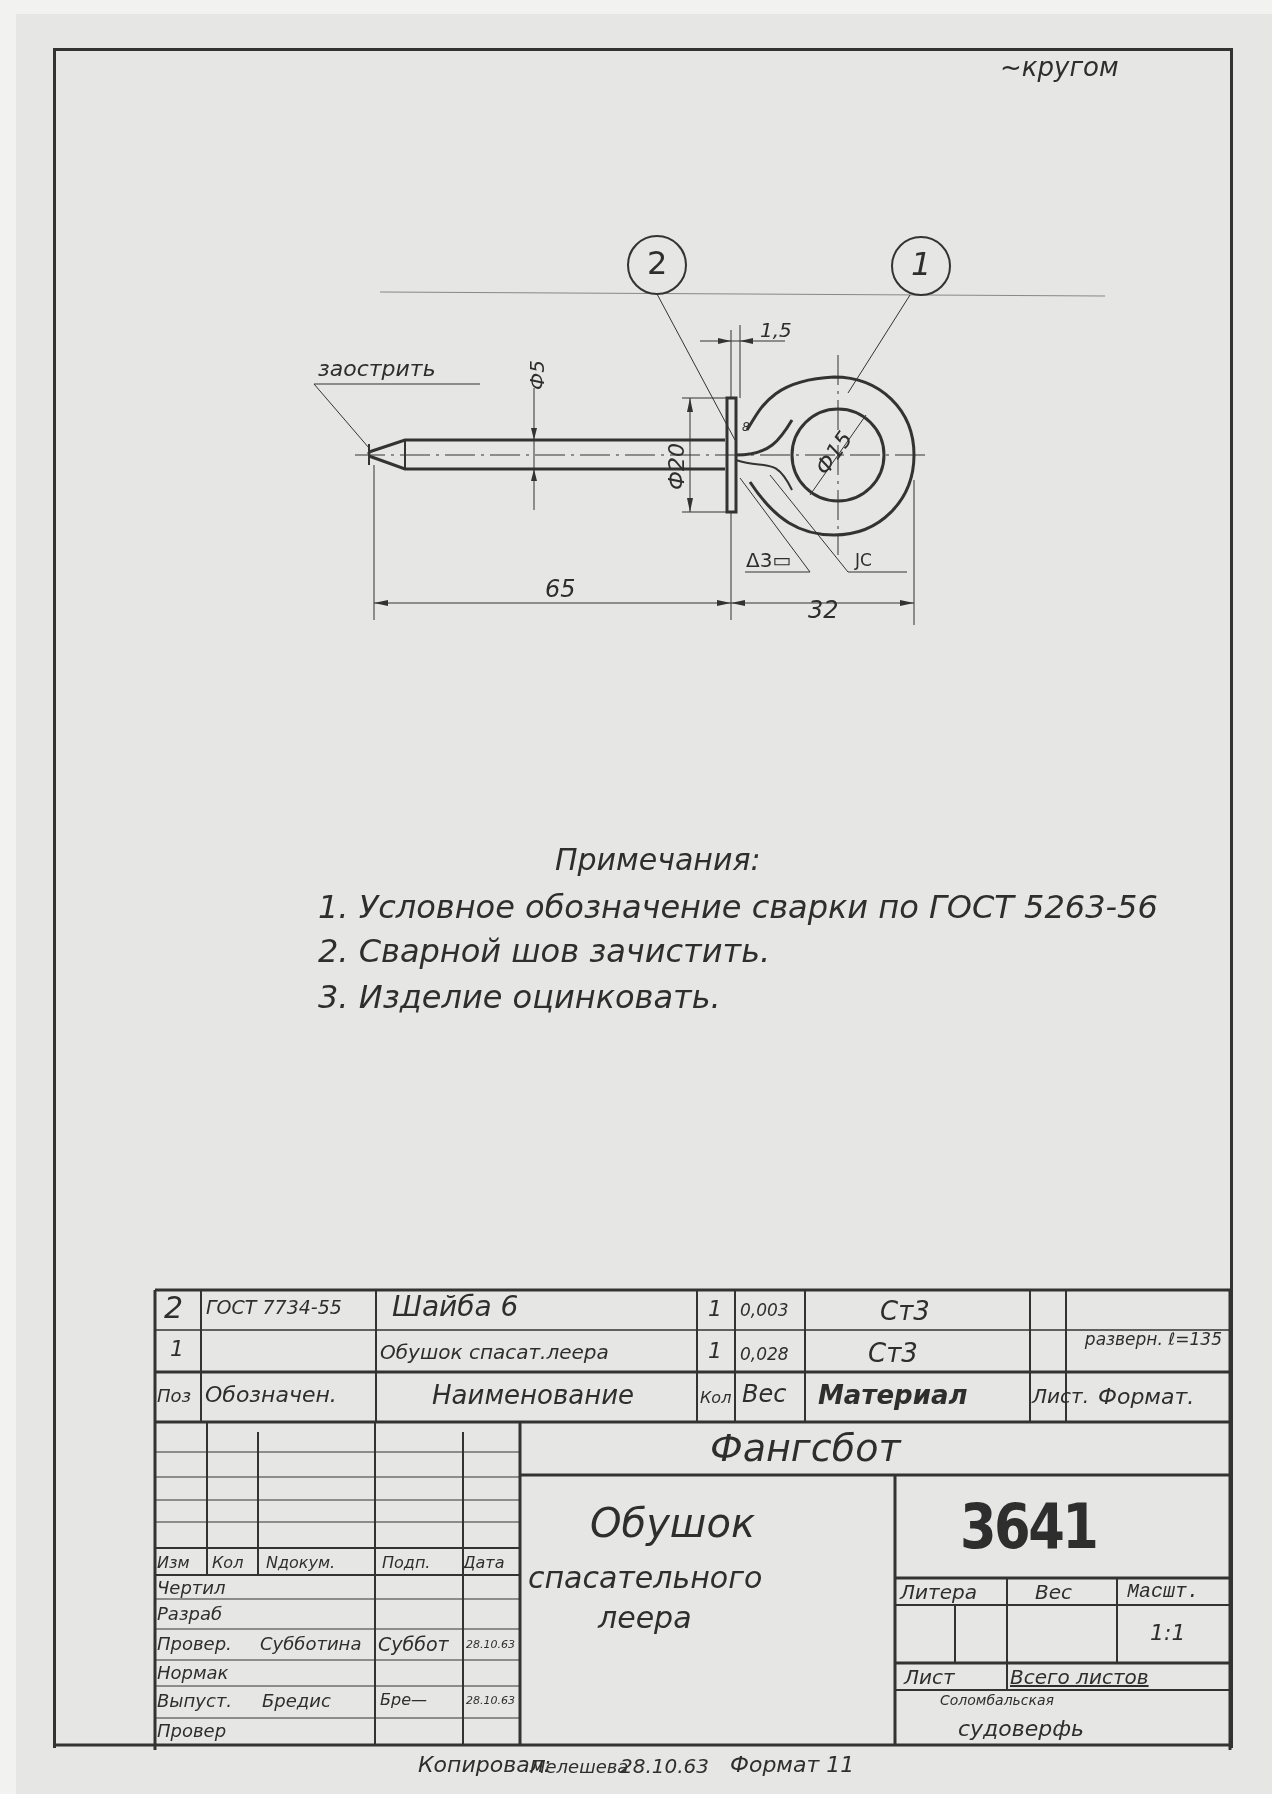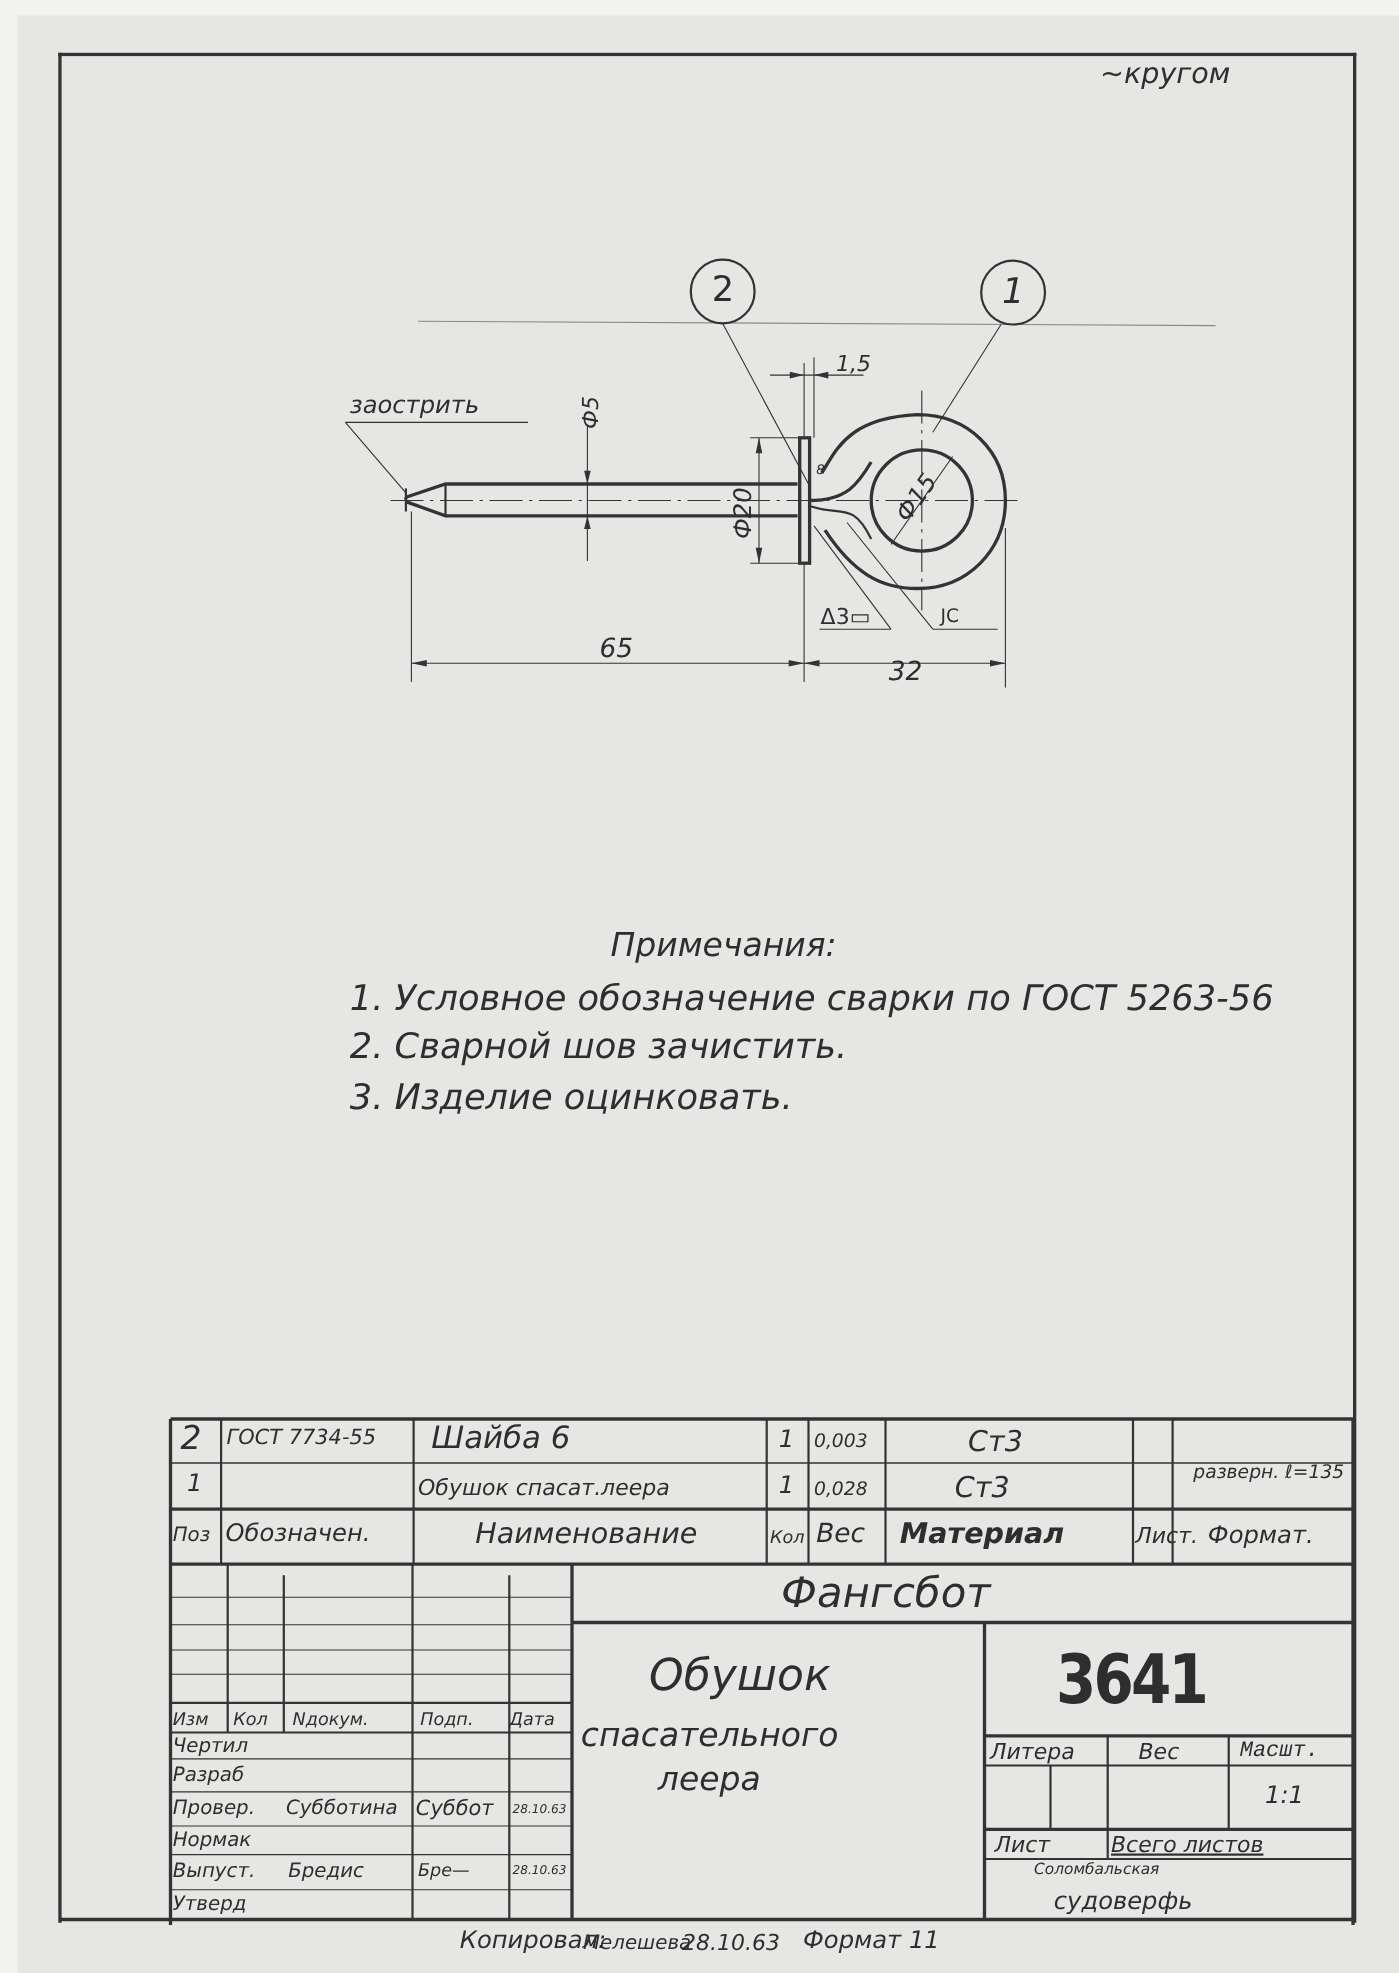--- a/index.html
+++ b/index.html
@@ -214,21 +214,21 @@
 <div class="tb-text" style="left:157px; top:1603px; font-size:18px;">Разраб</div>
 <div class="tb-text" style="left:157px; top:1633px; font-size:18px;">Провер.</div>
 <div class="tb-text" style="left:260px; top:1633px; font-size:18px;">Субботина</div>
 <div class="tb-text" style="left:378px; top:1633px; font-size:19px;">Суббот</div>
 <div class="tb-text" style="left:466px; top:1638px; font-size:11px;">28.10.63</div>
 <div class="tb-text" style="left:157px; top:1662px; font-size:18px;">Нормак</div>
 <div class="tb-text" style="left:157px; top:1690px; font-size:18px;">Выпуст.</div>
 <div class="tb-text" style="left:262px; top:1690px; font-size:18px;">Бредис</div>
 <div class="tb-text" style="left:380px; top:1690px; font-size:16px;">Бре—</div>
 <div class="tb-text" style="left:466px; top:1694px; font-size:11px;">28.10.63</div>
-<div class="tb-text" style="left:157px; top:1720px; font-size:18px;">Утверд</div>
+<div class="tb-text" style="left:157px; top:1720px; font-size:18px;">Провер</div>
 
 <div class="tb-text" style="left:900px; top:1580px; font-size:20px;">Литера</div>
 <div class="tb-text" style="left:1035px; top:1580px; font-size:20px;">Вес</div>
 <div class="tb-text" style="left:1127px; top:1580px; font-size:20px;font-family:Liberation Mono, monospace;">Масшт.</div>
 <div class="tb-text" style="left:1150px; top:1620px; font-size:22px;">1:1</div>
 <div class="tb-text" style="left:904px; top:1665px; font-size:20px;">Лист</div>
 <div class="tb-text" style="left:1010px; top:1665px; font-size:20px;text-decoration:underline;">Всего листов</div>
 <div class="tb-text" style="left:940px; top:1692px; font-size:14px;">Соломбальская</div>
 <div class="tb-text" style="left:958px; top:1716px; font-size:22px;">судоверфь</div>
 

